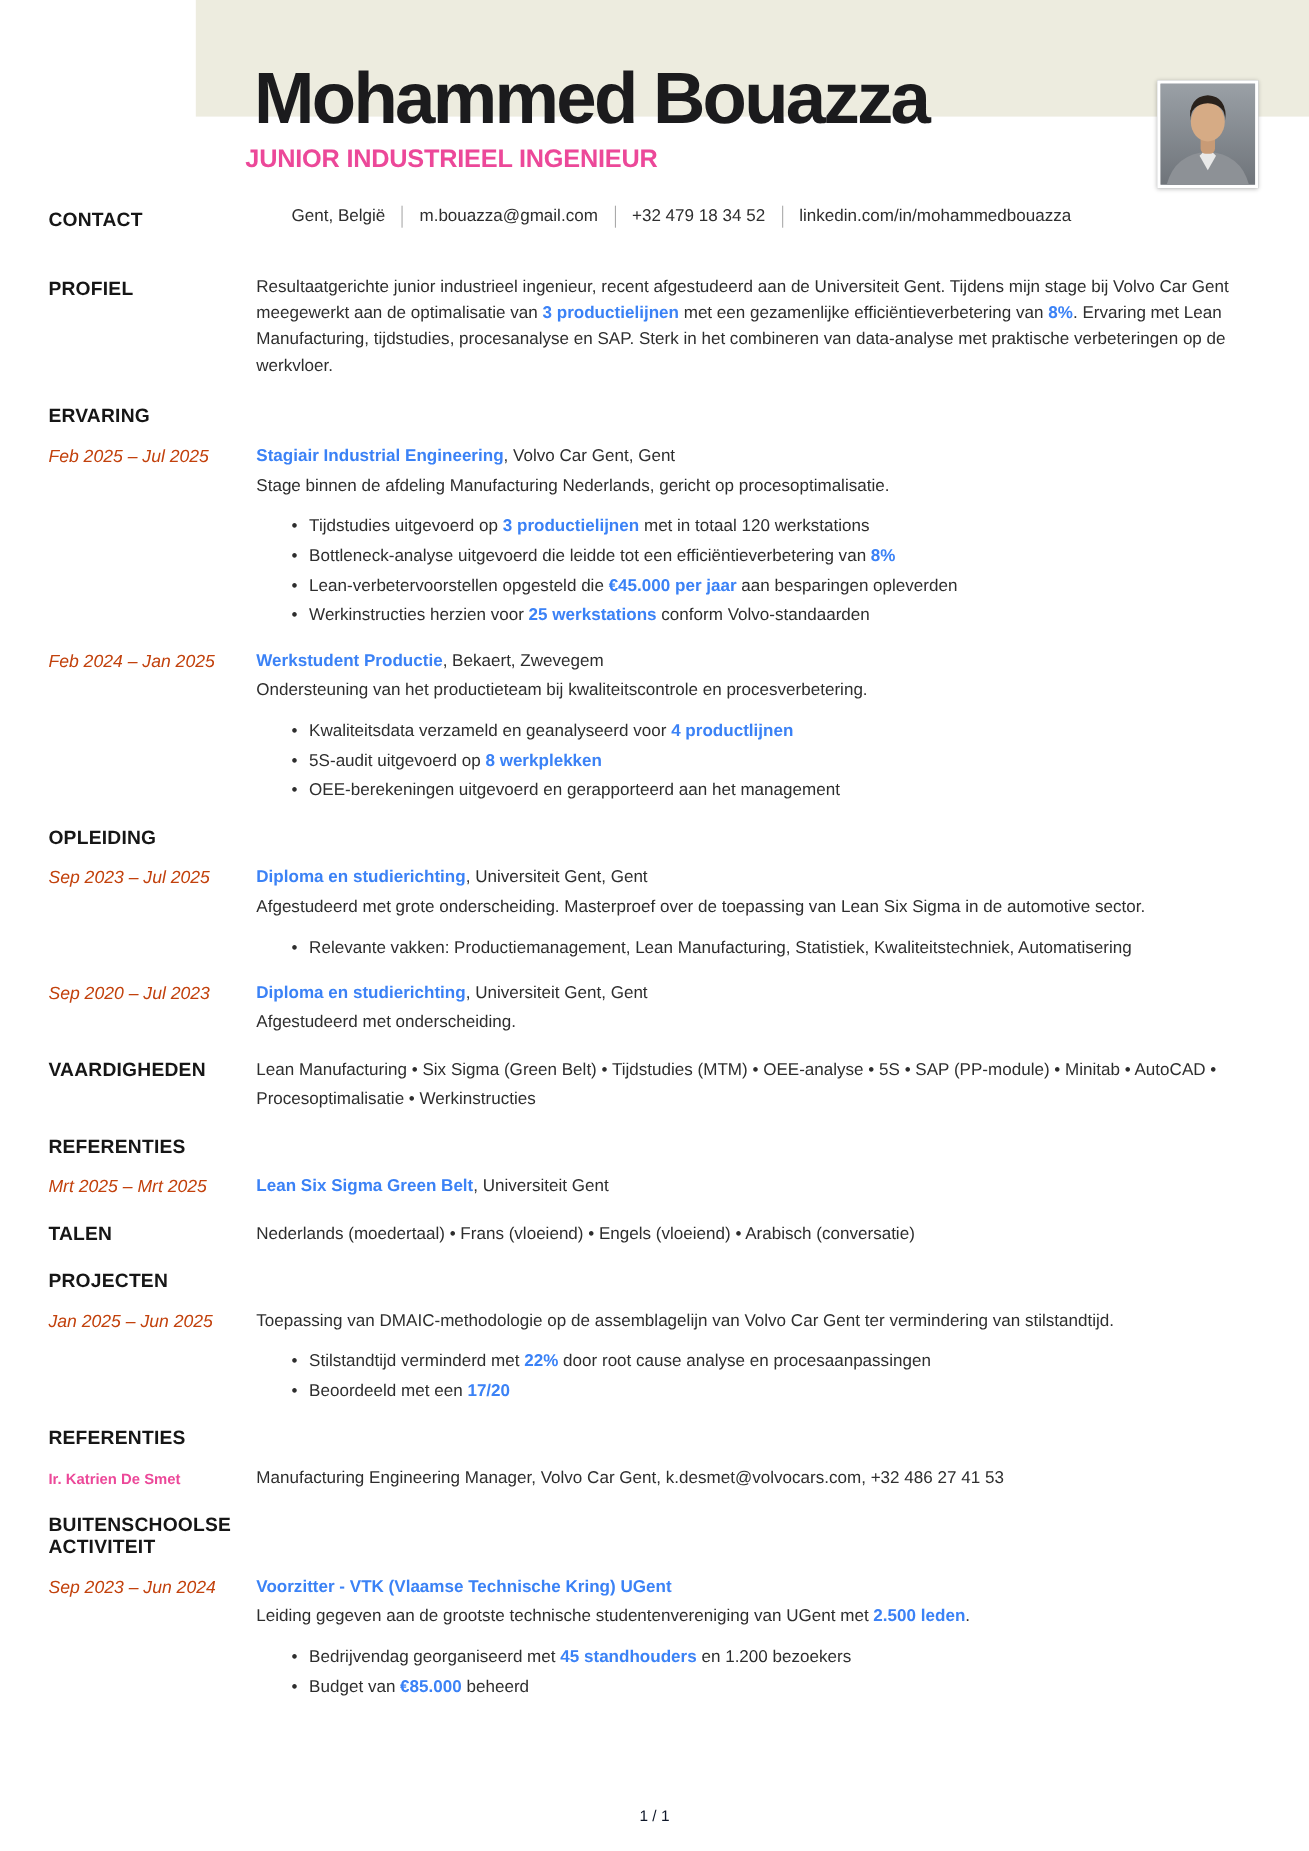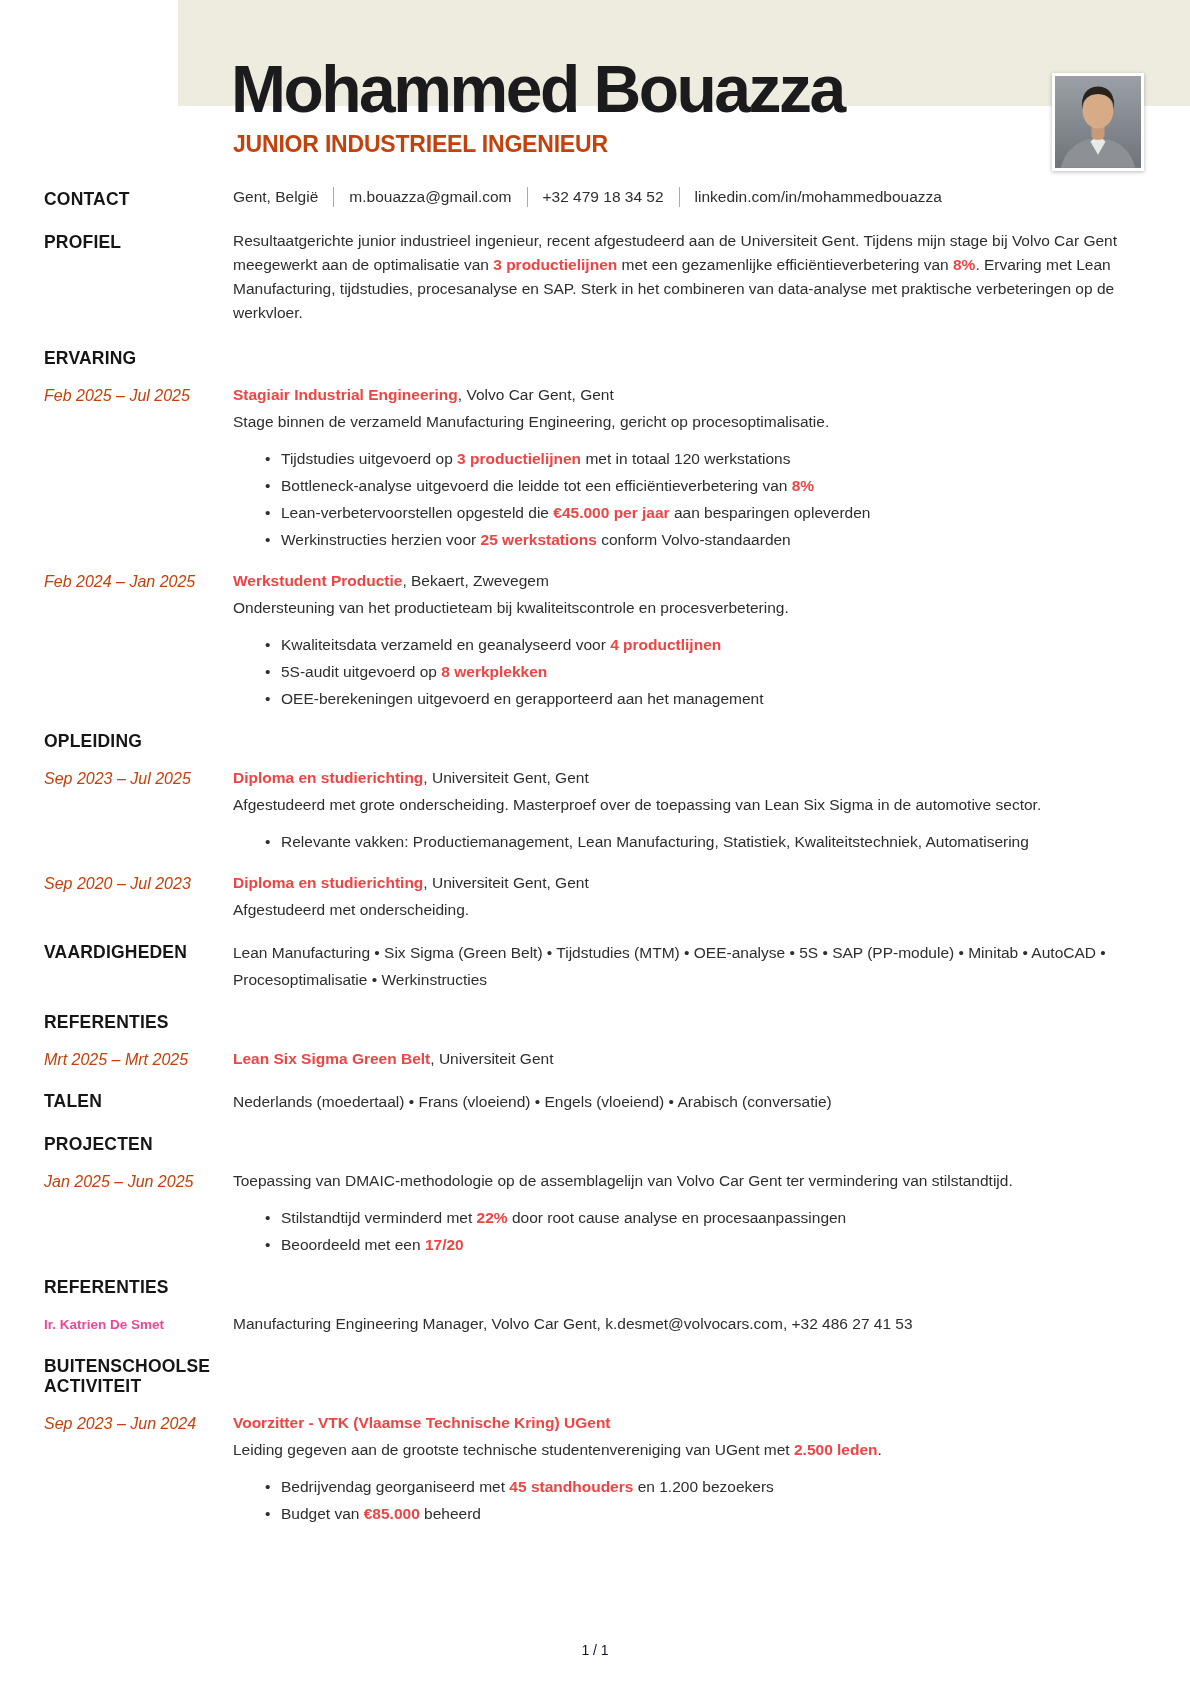--- a/index.html
+++ b/index.html
@@ -13,48 +13,48 @@
     overflow:hidden;
   }
   
   .band{position:absolute;left:178px;top:0;width:1012px;height:106px;background:#edecdf;}
   .name{
     position:absolute;left:231px;top:56px;
     font-size:66px;font-weight:bold;color:#1b1b1d;
     letter-spacing:-2.5px;line-height:1;white-space:nowrap;
   }
   .jobtitle{
-    position:absolute;left:233px;top:131px;
-    font-size:23px;font-weight:bold;color:#c2410c;letter-spacing:-0.2px;
+    position:absolute;left:223px;top:131px;
+    font-size:23px;font-weight:bold;color:#ec4899;letter-spacing:-0.2px;
   }
   .photo{
     position:absolute;left:1052px;top:73px;width:92px;height:98px;
     background:#8b9096;border:3px solid #ffffff;box-sizing:border-box;
     box-shadow:0 1px 4px rgba(0,0,0,.28);
   }
   .photo svg{display:block;width:100%;height:100%;}
   
   .flow{position:absolute;top:186px;left:0;right:0;}
   .row{display:flex;align-items:flex-start;padding:0 46px 0 44px;}
   .lbl{width:189px;flex:none;box-sizing:border-box;}
   .val{flex:1;min-width:0;font-size:15.5px;line-height:27px;color:#2e2e2e;}
   .h{font-size:17.5px;font-weight:bold;color:#161616;letter-spacing:0.2px;line-height:20px;padding-top:3px;}
   .hdr-row{margin-bottom:13px;}
   .date{font-size:16px;font-style:italic;color:#c2410c;line-height:20px;padding-top:5px;}
   .refname{font-size:13.5px;font-weight:bold;color:#ec4899;line-height:20px;padding-top:5px;}
   .entry{margin-bottom:14px;}
   .entry:last-child{margin-bottom:0;}
   .section{margin-bottom:16px;}
-  .contact-row{margin-bottom:20px;}
+  .contact-row{margin-bottom:40px;gap:32px;}
   .profiel-row{margin-bottom:20px;}
   .para{line-height:24px;}
   .etitle{line-height:27px;}
   .etitle b{color:#1c1c1c;}
   .desc{line-height:27px;}
-  .val b{color:#ef4444;}
+  .val b{color:#3b82f6;}
   ul.bullets{list-style:none;margin:10px 0 0 0;padding:0;}
   ul.bullets li{position:relative;padding-left:48px;line-height:27px;}
   ul.bullets li:before{content:"\2022";position:absolute;left:32px;top:0;color:#2e2e2e;}
   .contact-items{display:flex;align-items:center;flex-wrap:wrap;line-height:22px;}
   .contact-sep{width:1px;height:20px;background:#aaaaaa;margin:0 15px;flex:none;}
   .footer{
     position:absolute;left:0;right:0;top:1642px;text-align:center;
     font-size:14px;color:#0f172a;
   }
 </style>
@@ -106,21 +106,21 @@
 
     <div class="section">
       <div class="row hdr-row">
           <div class="lbl h">ERVARING</div>
         </div>
 
       <div class="row entry">
         <div class="lbl date">Feb 2025 – Jul 2025</div>
         <div class="val">
           <div class="etitle"><b>Stagiair Industrial Engineering</b><span>, Volvo Car Gent, Gent</span></div>
-          <div class="desc">Stage binnen de verzameld Manufacturing Engineering, gericht op procesoptimalisatie.</div>
+          <div class="desc">Stage binnen de afdeling Manufacturing Nederlands, gericht op procesoptimalisatie.</div>
           <ul class="bullets">
             <li>Tijdstudies uitgevoerd op <b>3 productielijnen</b> met in totaal 120 werkstations</li>
             <li>Bottleneck-analyse uitgevoerd die leidde tot een efficiëntieverbetering van <b>8%</b></li>
             <li>Lean-verbetervoorstellen opgesteld die <b>€45.000 per jaar</b> aan besparingen opleverden</li>
             <li>Werkinstructies herzien voor <b>25 werkstations</b> conform Volvo-standaarden</li>
           </ul>
         </div>
       </div>
 
       <div class="row entry">

